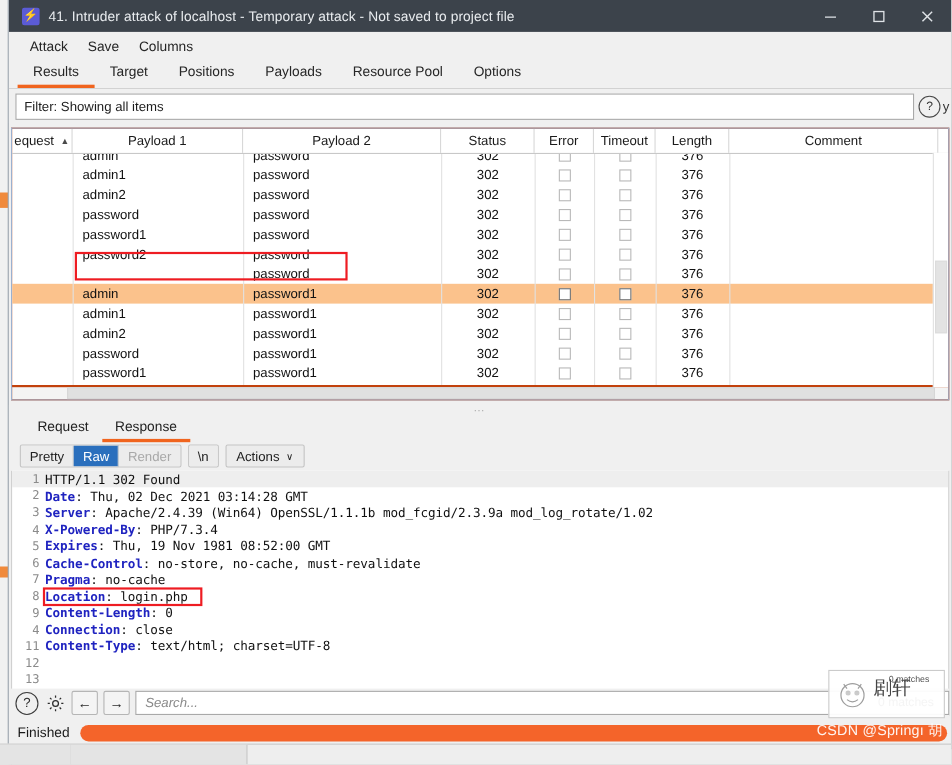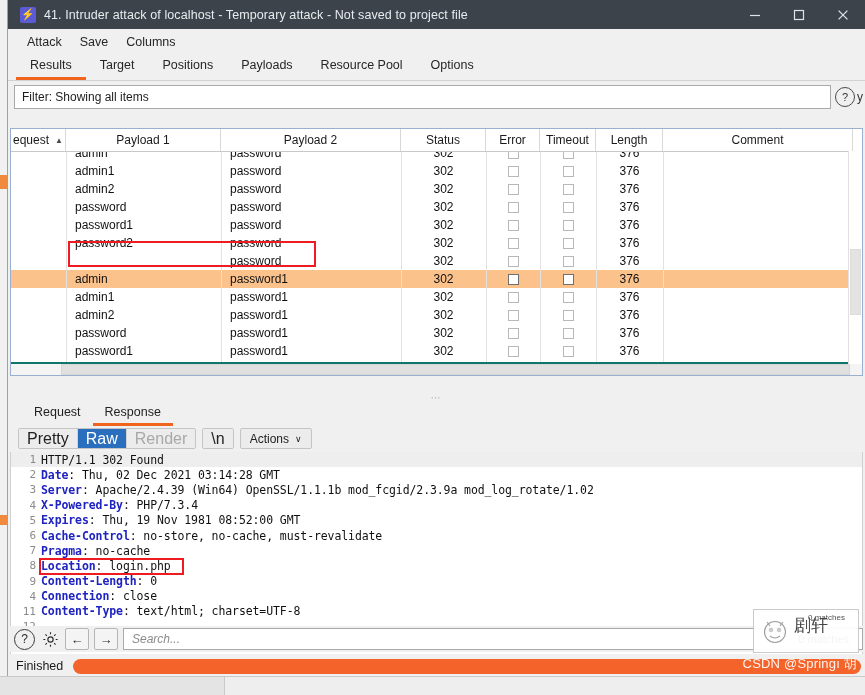--- a/index.html
+++ b/index.html
@@ -98,22 +98,22 @@
   }
   .help-circle {
     width: 18px; height: 18px; border-radius: 50%; border: 1.4px solid #4a4a4a;
     display: flex; align-items: center; justify-content: center;
     font-size: 11px; color: #333; flex: 0 0 auto; margin-right: 2px;
   }
   .edge-letter { font-size: 12px; color: #333; width: 8px; overflow: hidden; }
 
   
   .tablewrap {
-    position: relative; margin: 16px 2px; height: 246px;
-    border: 1px solid #9ab0d0; background: #0f766e; overflow: hidden;
+    position: relative; margin: 4px 2px; height: 246px;
+    border: 1px solid #9ab0d0; background: #c2410c; overflow: hidden;
   }
   .thead {
     display: flex; height: 22px; background: #ffffff;
     border-bottom: 1px solid #c8c8c8;
   }
   .th {
     display: flex; align-items: center; justify-content: center;
     font-size: 12px; color: #1a1a1a; border-right: 1px solid #d8d8d8;
     box-sizing: border-box; height: 22px; position: relative;
   }
@@ -184,21 +184,21 @@
 
   .toolbar {
     height: 25px; display: flex; align-items: center; padding-left: 10px;
     background: #f0f0f0; gap: 0;
   }
   .seggroup {
     display: flex; border: 1px solid #c4c4c4; background: #ececec;
     border-radius: 2px; overflow: hidden; height: 19px; align-items: stretch;
   }
   .seggroup .sb {
-    display: flex; align-items: center; padding: 0 8px; font-size: 16px;
+    display: flex; align-items: center; padding: 0 8px; font-size: 12px;
     color: #222; border-right: 1px solid #d2d2d2; background: #ececec;
   }
   .seggroup .sb:last-child { border-right: none; }
   .seggroup .sb.on { background: #2a6fbd; color: #ffffff; }
   .seggroup .sb.dim { color: #a8a8a8; }
   .sepgroup { margin-left: 6px; }
   .actions {
     display: flex; align-items: center; padding: 0 9px; font-size: 12px;
     color: #222; height: 19px; border: 1px solid #c4c4c4; background: #ececec;
     border-radius: 2px; margin-left: 6px; gap: 6px;

